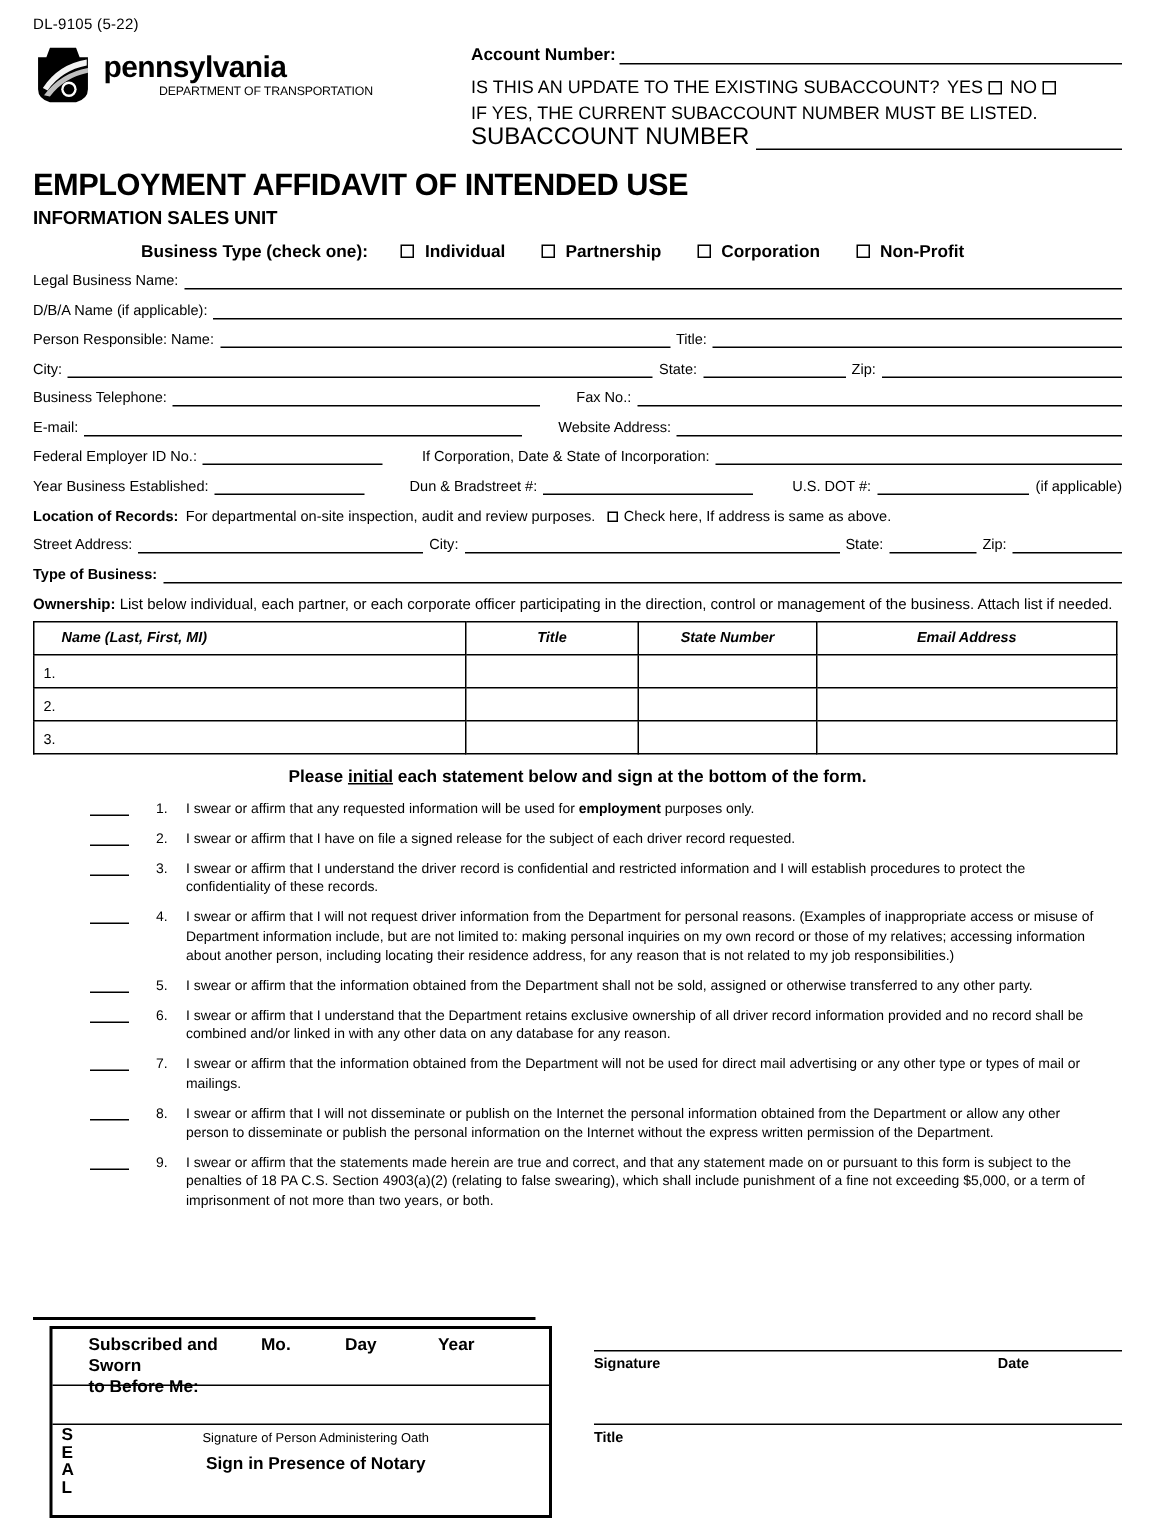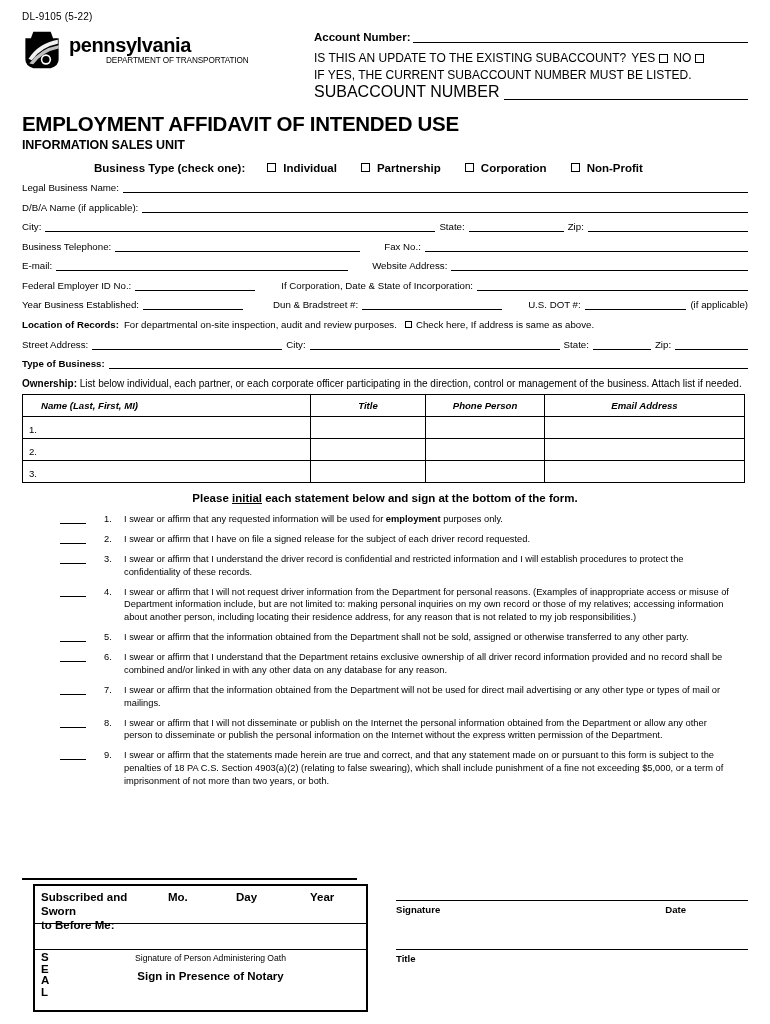--- a/index.html
+++ b/index.html
@@ -111,21 +111,21 @@
   .txt { flex:1; padding-right:12px; }
   .txt b { font-weight:bold; }
 
   
   .bottom { position:absolute; left:22px; right:22px; bottom:0; height:146px; }
   .hr-thick { border-top:2.5px solid #000; width:335px; position:absolute; top:0; left:0;}
   .notary {
     position:absolute; top:6px; left:11px; width:335px; height:128px;
     border:2px solid #000;
   }
-  .n-r1 { padding:4px 0 0 6px; height:37px; display:flex; font-weight:bold; font-size:11.5px; line-height:14px;gap:12px;}
+  .n-r1 { padding:4px 0 0 24px; height:37px; display:flex; font-weight:bold; font-size:11.5px; line-height:14px;}
   .n-r1 .sw { width:115px; }
   .n-r1 .mo { width:56px; }
   .n-r1 .day { width:62px; }
   .n-r2 { border-top:1.6px solid #000; height:26px; }
   .n-r3 { border-top:1.6px solid #000; height:61px; position:relative; }
   .seal {
     position:absolute; left:6px; top:2px; font-weight:bold; font-size:11.5px;
     line-height:11.6px; letter-spacing:0;
   }
   .sig-oath { text-align:center; font-size:8.6px; padding-top:3px; padding-left:20px;}
@@ -207,20 +207,26 @@
   <div class="f">
     <span class="lbl">Legal Business Name:</span>
     <span class="ln grow"></span>
   </div>
 
   <div class="f">
     <span class="lbl">D/B/A Name (if applicable):</span>
     <span class="ln grow"></span>
   </div>
 
+  <div class="f">
+    <span class="lbl">Person Responsible:  Name:</span>
+    <span class="ln" style="width:300px"></span>
+    <span class="tail">Title:</span>
+    <span class="ln grow"></span>
+  </div>
 
 
   <div class="f">
     <span class="lbl">City:</span>
     <span class="ln" style="width:390px"></span>
     <span class="tail">State:</span>
     <span class="ln" style="width:95px"></span>
     <span class="tail">Zip:</span>
     <span class="ln grow"></span>
   </div>
@@ -288,21 +294,21 @@
     <colgroup>
       <col style="width:288px">
         <col style="width:115px">
         <col style="width:119px">
         <col style="width:200px">
     </colgroup>
     <thead>
       <tr>
         <th class="left">Name (Last, First, MI)</th>
         <th>Title</th>
-        <th>Phone Person</th>
+        <th>State Number</th>
         <th>Email Address</th>
       </tr>
     </thead>
     <tbody>
       <tr>
         <td>1.</td>
         <td></td>
         <td></td>
         <td></td>
       </tr>

